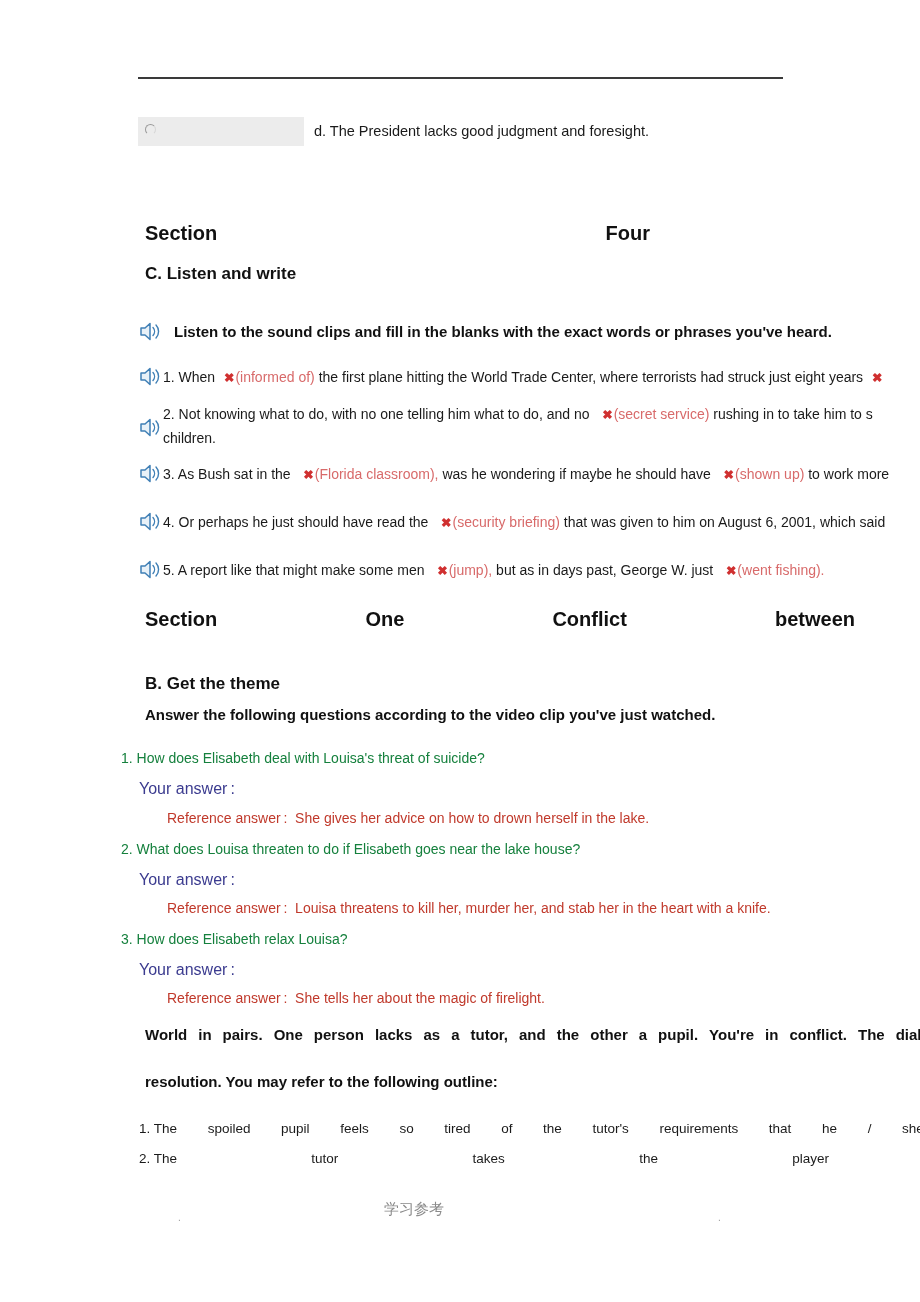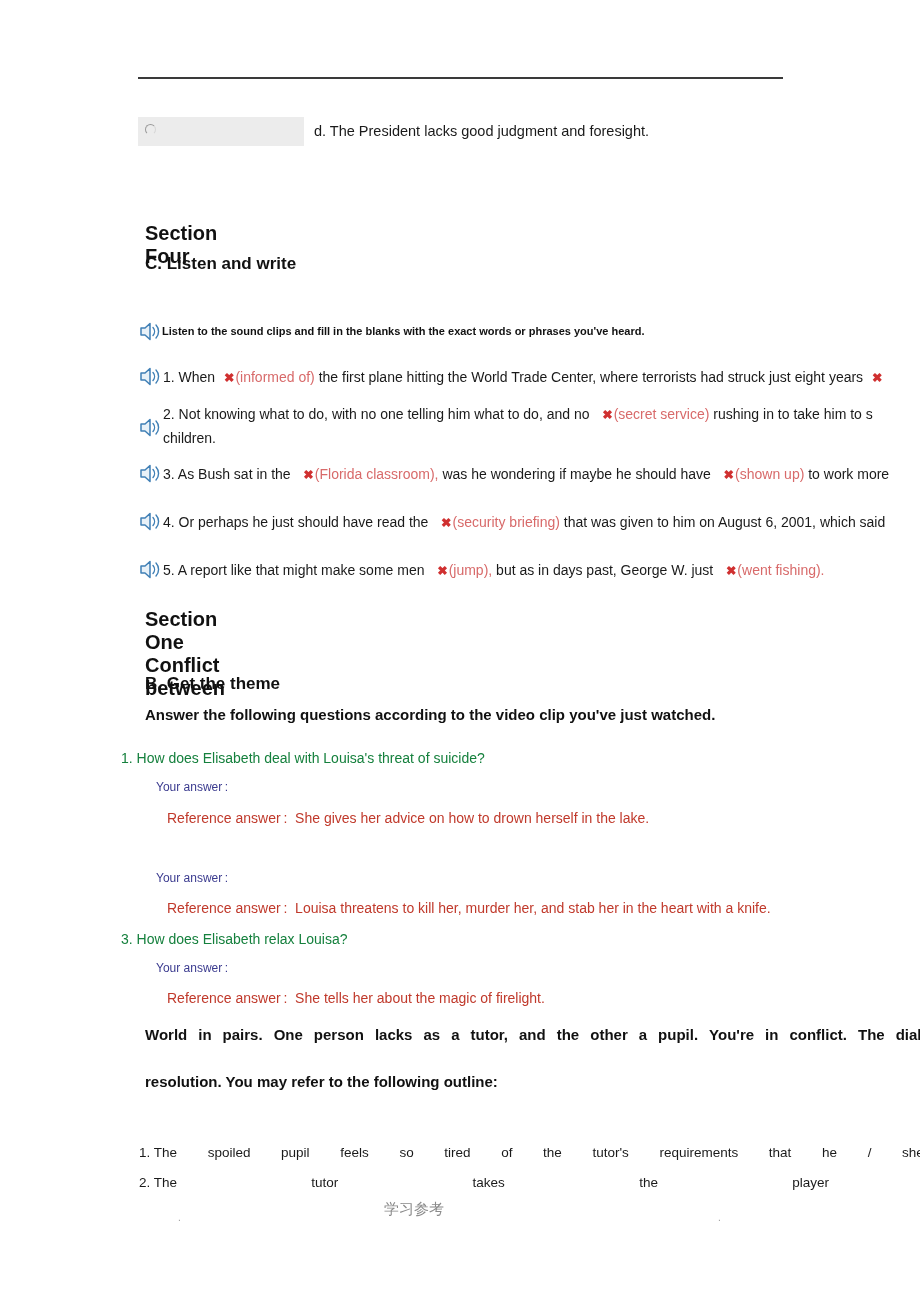--- a/index.html
+++ b/index.html
@@ -92,21 +92,20 @@
   }
 
   
   .sec-head {
     position: absolute;
     font-size: 20px;
     font-weight: bold;
     color: #111;
     display: flex;
     white-space: nowrap;
-    flex-direction: column;
   }
   .sec-head span { display: inline-block; }
 
   .sub-head {
     position: absolute;
     font-size: 17px;
     font-weight: bold;
     color: #111;
     white-space: nowrap;
   }
@@ -124,25 +123,25 @@
   
   .listen-lead {
     position: absolute;
     left: 138px;
     top: 321px;
     width: 800px;
     display: flex;
     align-items: flex-start;
   }
   .listen-lead .ltext {
-    font-size: 11px;
+    font-size: 15px;
     font-weight: bold;
     color: #111;
     white-space: nowrap;
-    margin-left: 0;
+    margin-left: 12px;
     line-height: 21px;
   }
 
   .lrow {
     position: absolute;
     left: 138px;
     width: 790px;
     display: flex;
     align-items: flex-start;
     font-size: 14px;
@@ -182,22 +181,22 @@
   }
   .q-line {
     position: absolute;
     left: 121px;
     font-size: 14px;
     color: #15803d;
     white-space: nowrap;
   }
   .ya-line {
     position: absolute;
-    left: 156px;
-    font-size: 12px;
+    left: 139px;
+    font-size: 16px;
     color: #3b3b8f;
     white-space: nowrap;
   }
   .ra-line {
     position: absolute;
     left: 139px;
     font-size: 14px;
     color: #c0392b;
     white-space: nowrap;
     margin-left: 28px;
@@ -229,21 +228,21 @@
     left: 139px;
     width: 790px;
     font-size: 13.5px;
     color: #1a1a1a;
   }
   .outline .orow {
     display: flex;
     white-space: nowrap;
     line-height: 21px;
   }
-  .outline .orow span { display: inline-block; margin-top: 24px; }
+  .outline .orow span { display: inline-block; }
 
   
   .footer {
     position: absolute;
     left: 0;
     top: 1200px;
     width: 920px;
     height: 26px;
   }
   .footer-center {
@@ -283,21 +282,21 @@
       <div class="radio-mark"></div>
     </div>
     <div class="option-text">d. The President lacks good judgment and foresight.</div>
   </div>
 
   <div class="sec-head" style="left:145px; top:222px; width:505px; justify-content:space-between;">
     <span>Section</span>
     <span>Four</span>
   </div>
 
-  <div class="sub-head" style="left:145px; top:254px;">C. Listen and write</div>
+  <div class="sub-head" style="left:145px; top:264px;">C. Listen and write</div>
 
   <div class="listen-lead">
     <span class="spk">
       <svg width="24" height="21" viewBox="0 0 24 21">
         <path d="M3 7 L3 14 L7 14 L12 18.5 L12 2.5 L7 7 Z" fill="#e8f1f8" stroke="#3f7fb5" stroke-width="1.5" stroke-linejoin="round"></path>
         <path d="M15 6.5 A6 6 0 0 1 15 14.5" fill="none" stroke="#3f7fb5" stroke-width="1.4" stroke-linecap="round"></path>
         <path d="M18 4 A9.5 9.5 0 0 1 18 17" fill="none" stroke="#3f7fb5" stroke-width="1.4" stroke-linecap="round"></path>
       </svg>
     </span>
     <span class="ltext">Listen to the sound clips and fill in the blanks with the exact words or phrases you've heard.</span>
@@ -409,20 +408,21 @@
 
   <div class="qa-lead">Answer the following questions according to the video clip you've just watched.</div>
 
   <div class="q-line" style="top:750px;">1. How does Elisabeth deal with Louisa's threat of suicide?</div>
   <div class="ya-line" style="top:780px;">Your answer :</div>
   <div class="ra-line" style="top:810px;">
     <span>Reference answer :</span>
     &nbsp;<span>She gives her advice on how to drown herself in the lake.</span>
   </div>
 
+  <div class="q-line" style="top:841px;">2. What does Louisa threaten to do if Elisabeth goes near the lake house?</div>
   <div class="ya-line" style="top:871px;">Your answer :</div>
   <div class="ra-line" style="top:900px;">
     <span>Reference answer :</span>
     &nbsp;<span>Louisa threatens to kill her, murder her, and stab her in the heart with a knife.</span>
   </div>
 
   <div class="q-line" style="top:931px;">3. How does Elisabeth relax Louisa?</div>
   <div class="ya-line" style="top:961px;">Your answer :</div>
   <div class="ra-line" style="top:990px;">
     <span>Reference answer :</span>

